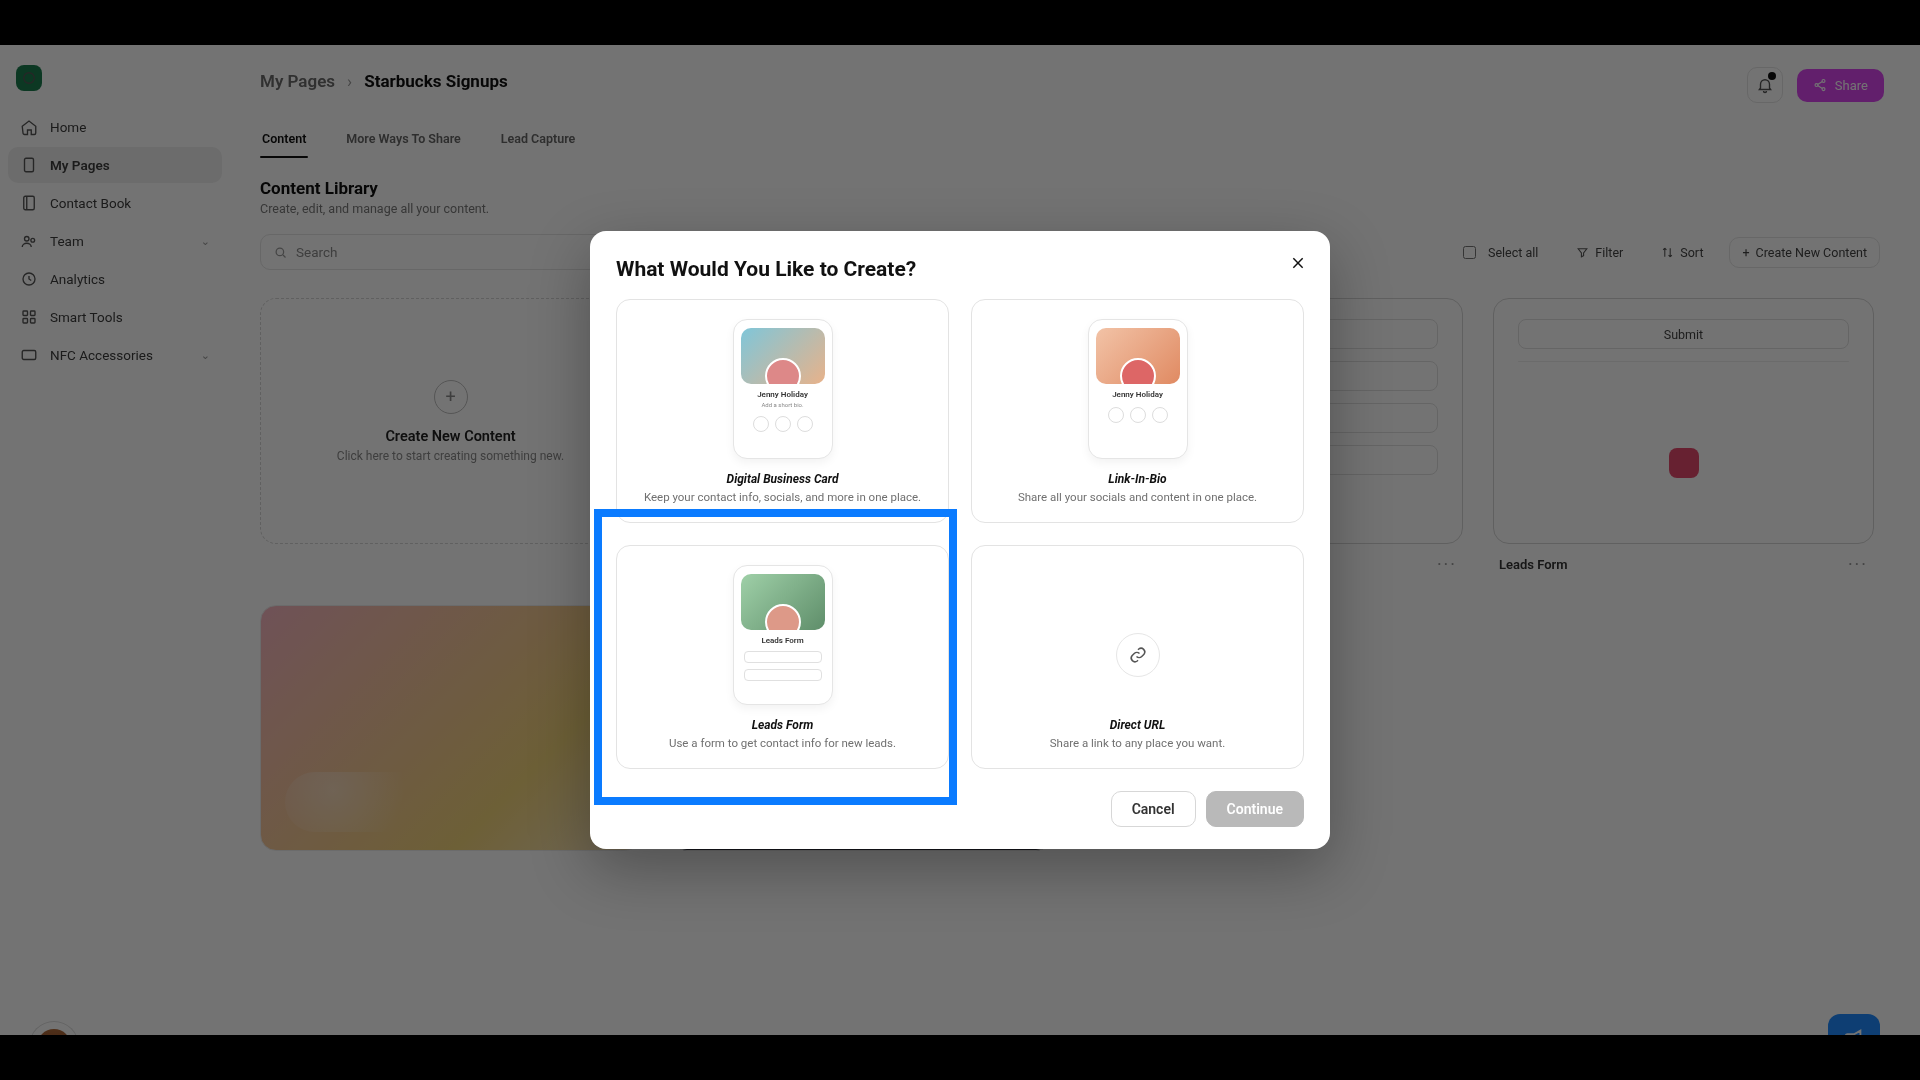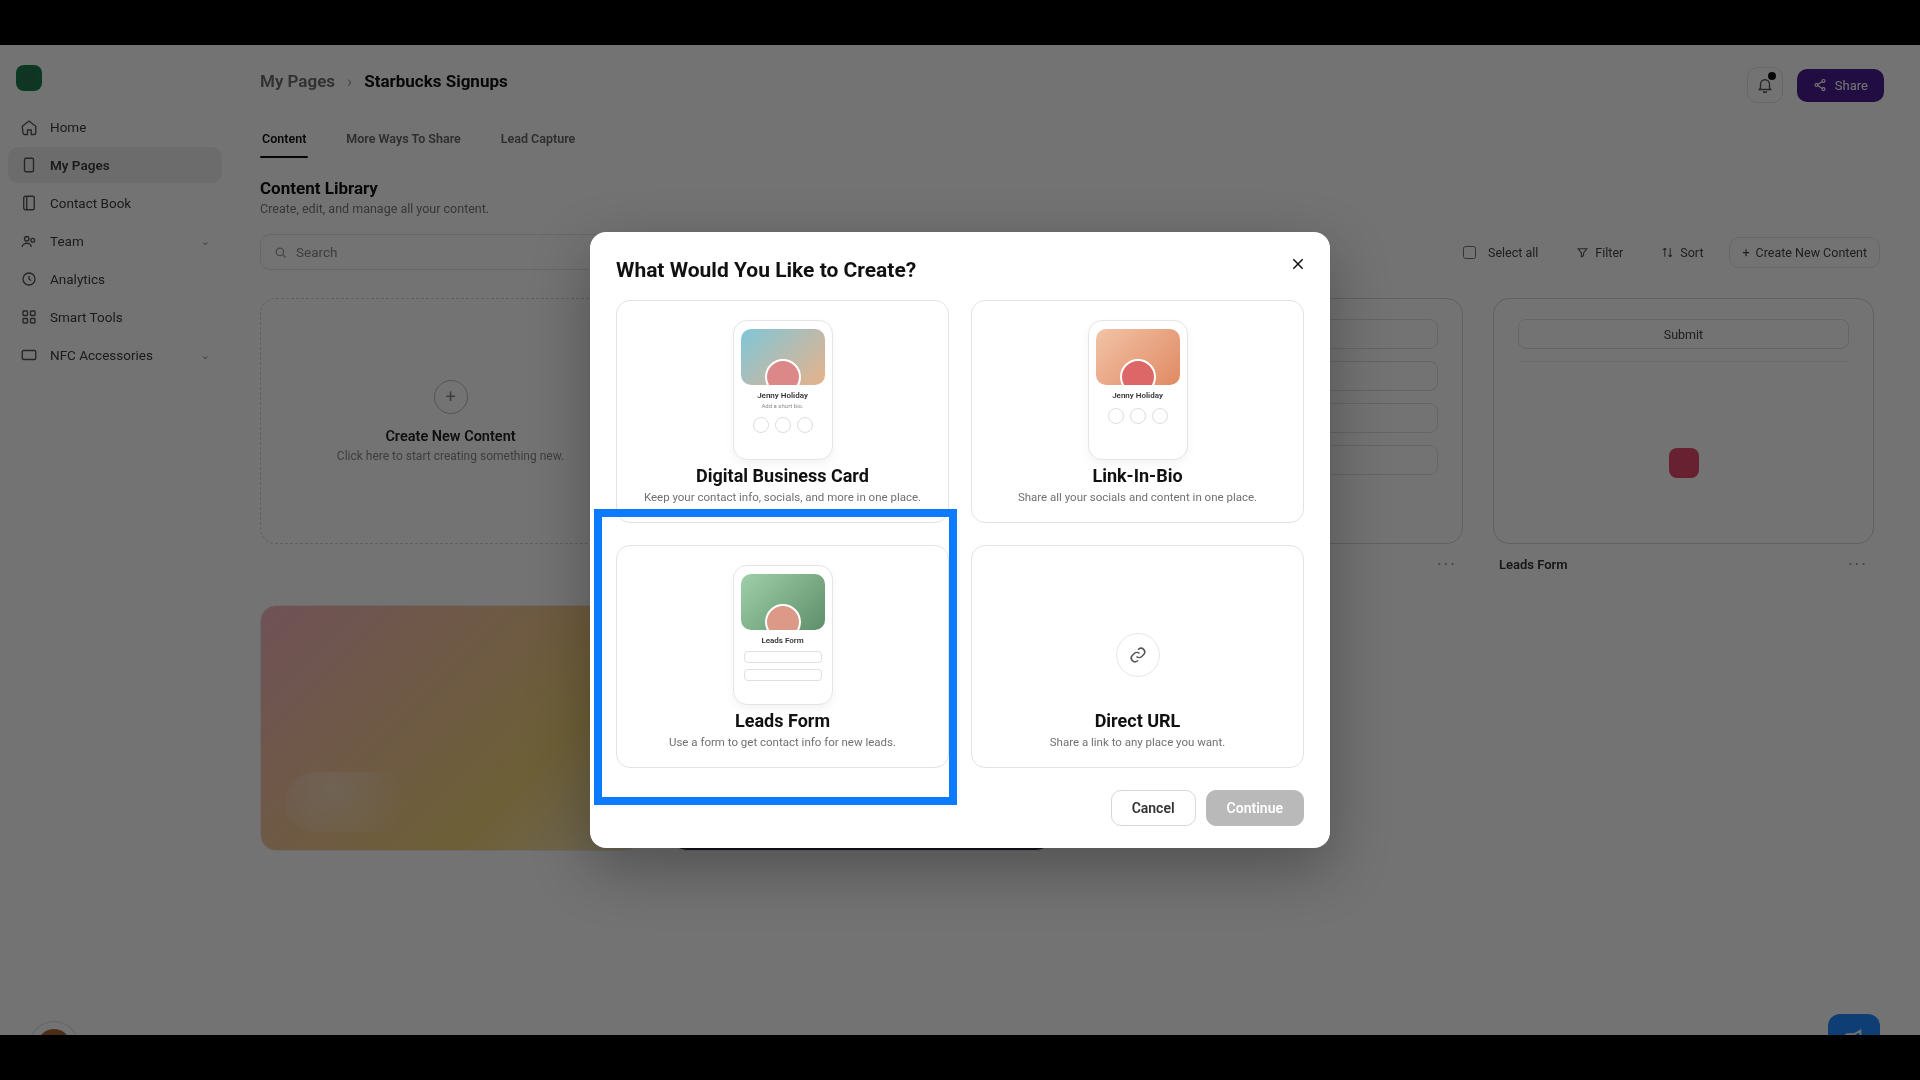--- a/index.html
+++ b/index.html
@@ -20,21 +20,21 @@
 
   
   .main { flex:1; padding:18px 40px 0 30px; position:relative; }
   .crumbs { display:flex; align-items:center; gap:12px; font-size:17px; margin-top:8px; }
   .crumbs .muted { color:#6b6b6b; font-weight:600; }
   .crumbs .sep { color:#9a9a9a; }
   .crumbs .current { font-weight:700; color:#111; }
   .top-actions { position:absolute; right:36px; top:22px; display:flex; align-items:center; gap:14px; }
   .bell-wrap { position:relative; width:36px; height:36px; border-radius:10px; display:flex; align-items:center; justify-content:center; border:1px solid #e5e5e5; }
   .bell-dot { position:absolute; top:4px; right:6px; width:8px; height:8px; background:#111; border-radius:50%; }
-  .share-btn { background:#4c1d95; color:#fff; border:none; border-radius:10px; padding:9px 16px; font-size:13px; display:flex; align-items:center; gap:8px; cursor:pointer; }
+  .share-btn { background:#d946ef; color:#fff; border:none; border-radius:10px; padding:9px 16px; font-size:13px; display:flex; align-items:center; gap:8px; cursor:pointer; }
 
   .tabs { display:flex; gap:36px; margin-top:34px; font-size:12.5px; }
   .tab { color:#666; padding:6px 2px; cursor:pointer; font-weight:600; }
   .tab.active { color:#111; position:relative; }
   .tab.active::after { content:""; position:absolute; left:0; right:0; bottom:-6px; height:2px; background:#111; border-radius:2px; }
 
   .sect-title { margin-top:26px; font-size:17px; font-weight:700; color:#111; }
   .sect-sub { font-size:12.5px; color:#7a7a7a; margin-top:3px; }
 
   .toolbar { margin-top:18px; display:flex; align-items:center; gap:10px; }
@@ -88,21 +88,21 @@
   .phone { width:100px; height:140px; border:1px solid #e5e5e5; border-radius:14px; background:#fff; box-shadow:0 4px 10px rgba(0,0,0,.05); padding:8px; display:flex; flex-direction:column; align-items:center; }
   .phone .hero { width:84px; height:56px; border-radius:10px; background:linear-gradient(135deg,#7fc6d9,#e8b28a); position:relative; overflow:hidden; }
   .phone .hero.red { background:linear-gradient(135deg,#f2c3a7,#e08a62); }
   .phone .hero.green { background:linear-gradient(135deg,#9fd0a8,#5f8e6a); }
   .phone .hero .face { position:absolute; left:50%; bottom:-10px; transform:translateX(-50%); width:36px; height:36px; border-radius:50%; background:#d88; border:2px solid #fff; }
   .phone .cap { font-size:8px; font-weight:600; color:#333; margin-top:6px; }
   .phone .sub { font-size:6px; color:#888; margin-top:2px; text-align:center; }
   .phone .pills { display:flex; gap:6px; margin-top:8px; }
   .phone .pills span { width:16px; height:16px; border:1px solid #ddd; border-radius:50%; display:inline-block; }
   .phone .field { width:78px; height:12px; border:1px solid #e0e0e0; border-radius:4px; margin-top:6px; }
-  .opt h3 { font-size:18px; font-weight:700; margin-top:0; color:#111; }
+  .opt h3 { font-size:12px; font-weight:700; margin-top:8px; color:#111;font-style:italic; }
   .opt p { font-size:11.5px; color:#707070; margin-top:4px; }
   .opt.url .thumb-inner { width:44px; height:44px; border-radius:50%; border:1px solid #e6e6e6; display:flex; align-items:center; justify-content:center; color:#555; margin-top:40px; }
   .modal-actions { margin-top:22px; display:flex; justify-content:flex-end; gap:10px; }
   .btn { border-radius:10px; padding:9px 20px; font-size:14px; font-weight:600; cursor:pointer; }
   .btn.secondary { background:#fff; border:1px solid #d7d7d7; color:#333; }
   .btn.primary { background:#b9b9b9; border:1px solid #b9b9b9; color:#fff; }
 
   
   .hl-box { position:absolute; z-index:30; border:8px solid #0a7bff; pointer-events:none; }
 </style>

